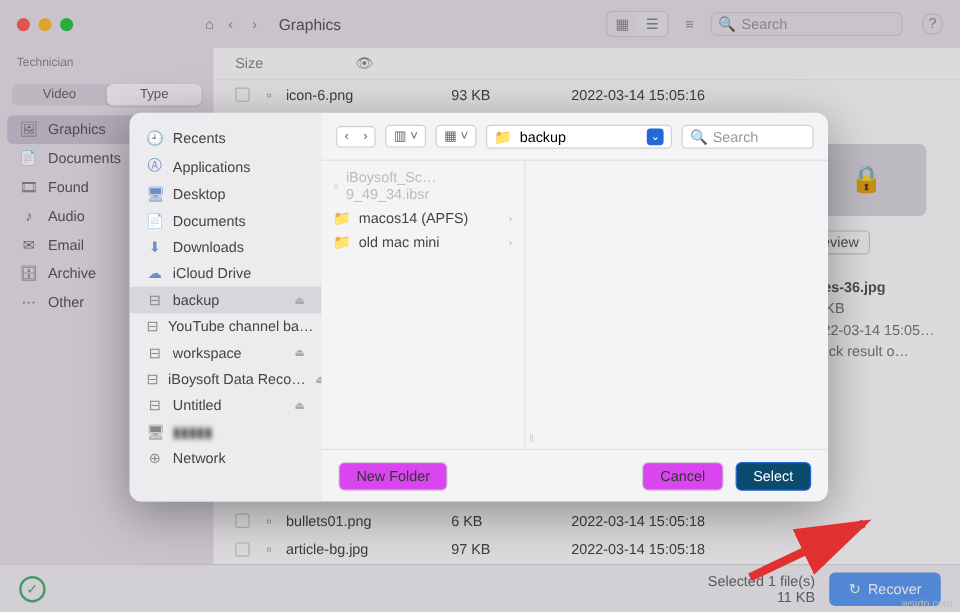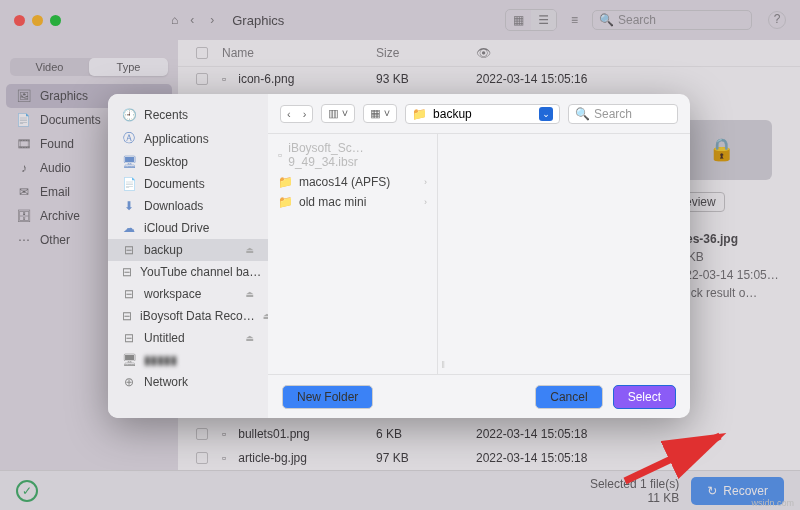--- a/index.html
+++ b/index.html
@@ -85,22 +85,22 @@
 .loc-pop .chev { margin-left: auto; background: #2169d8; color: #fff; width: 14px; height: 14px; border-radius: 3px; font-size: 9px; display:flex; align-items:center; justify-content:center; }
 .sheet-search { display: flex; align-items: center; background: #fff; border: 1px solid #d0d0d2; border-radius: 4px; padding: 2px 6px; width: 110px; color: #999; gap: 4px; }
 .columns { flex: 1; display: flex; }
 .col { width: 170px; border-right: 1px solid #e0e0e2; padding: 4px 0; overflow: hidden; }
 .col-row { display: flex; align-items: center; gap: 6px; padding: 3px 10px; color: #444; font-size: 11px; }
 .col-row.dim { color: #bbb; }
 .col-row .f-ico { color: #5aa7e8; }
 .col-row .chev-r { margin-left: auto; color: #bbb; font-size: 9px; }
 .resize-handle { width: 10px; color: #ccc; align-self: flex-end; padding-bottom: 4px; text-align:center; font-size:9px;}
 .sheet-footer { height: 44px; border-top: 1px solid #e0e0e2; display: flex; align-items: center; padding: 0 14px; gap: 10px; }
-.btn { padding: 4px 14px; border: 1px solid #ccc; border-radius: 5px; background: #3b82f6; color: #333; font-size: 12px; }
-.btn.primary { background: #8b5cf6; color: #fff; border-color: #2169d8; }
+.btn { padding: 4px 14px; border: 1px solid #ccc; border-radius: 5px; background: #d946ef; color: #333; font-size: 12px; }
+.btn.primary { background: #0c4a6e; color: #fff; border-color: #2169d8; }
 .spacer { flex: 1; }
 
 
 .arrow { position: absolute; right: 60px; bottom: 24px; width: 120px; height: 60px; pointer-events: none; }
 
 .watermark { position: absolute; right: 6px; bottom: 2px; font-size: 9px; color: #bbb; }
 </style>
 </head>
 <body>
 
@@ -124,20 +124,21 @@
       <span>🔍</span>
       <span>Search</span>
     </div>
     <span class="help-btn">?</span>
   </div>
 </div>
 
 <div class="main-layout">
   <div class="sidebar-main">
     <div class="brand">
+      <div class="brand-sub">Technician</div>
     </div>
     <div class="tabs">
       <div class="tab">Video</div>
       <div class="tab active">Type</div>
     </div>
     <div class="side-items">
       <div class="side-item active">
           <span class="side-icon">🖼</span>
           <span>Graphics</span>
         </div>
@@ -163,24 +164,20 @@
         </div>
       <div class="side-item">
           <span class="side-icon">⋯</span>
           <span>Other</span>
         </div>
     </div>
   </div>
 
   <div class="content">
     <div class="list-header">
-      <div class="col-name">
-          <span class="row-check"></span>
-          <span>Name</span>
-        </div>
       <div class="col-size">Size</div>
       <div class="col-act">👁</div>
     </div>
     <div class="list-row">
       <div class="col-name">
           <span class="row-check"></span>
           <span class="file-ico">▫</span>
           <span>icon-6.png</span>
         </div>
       <div class="col-size">93 KB</div>

